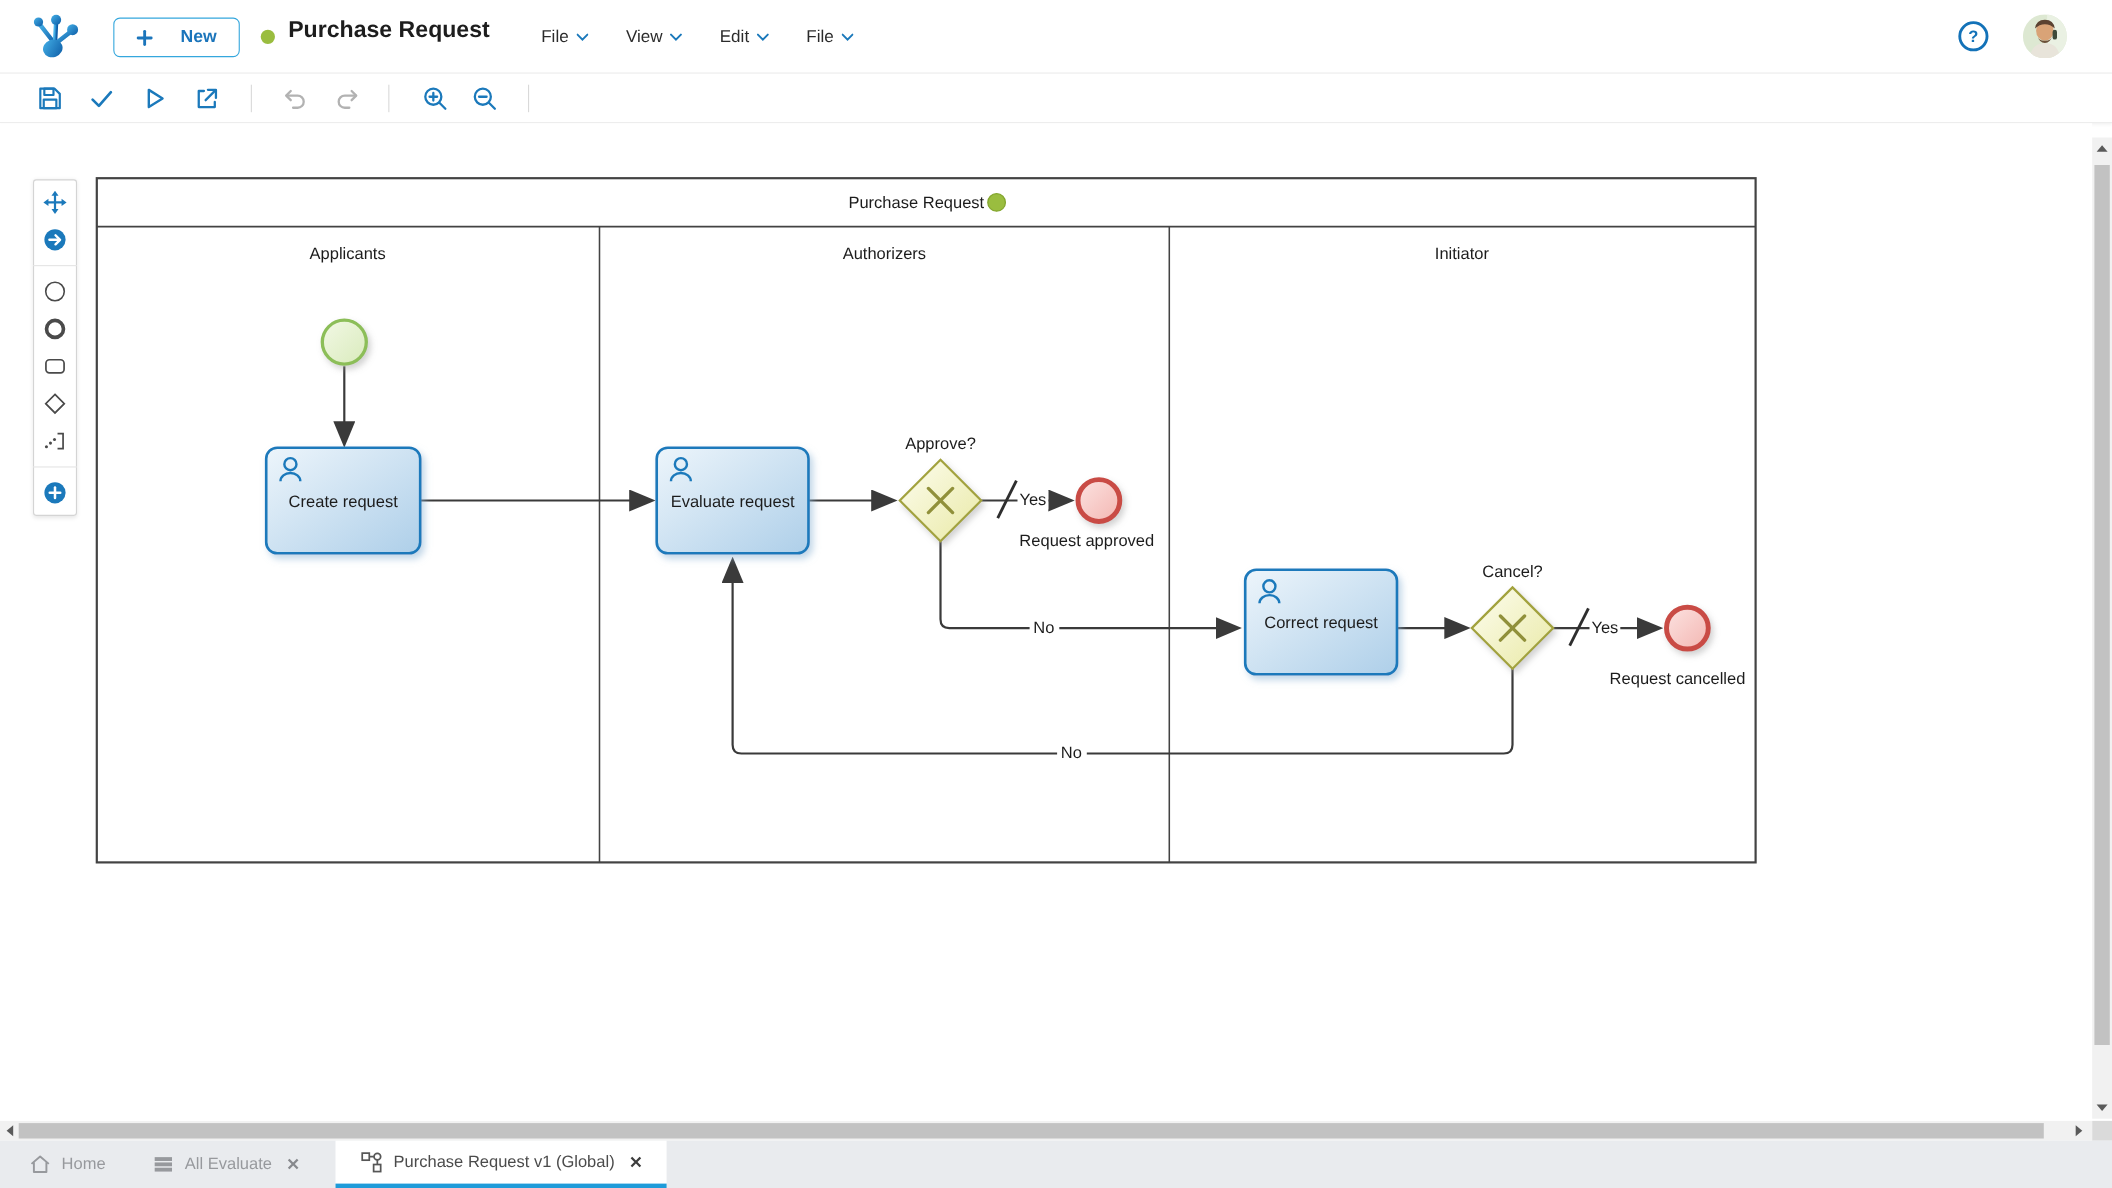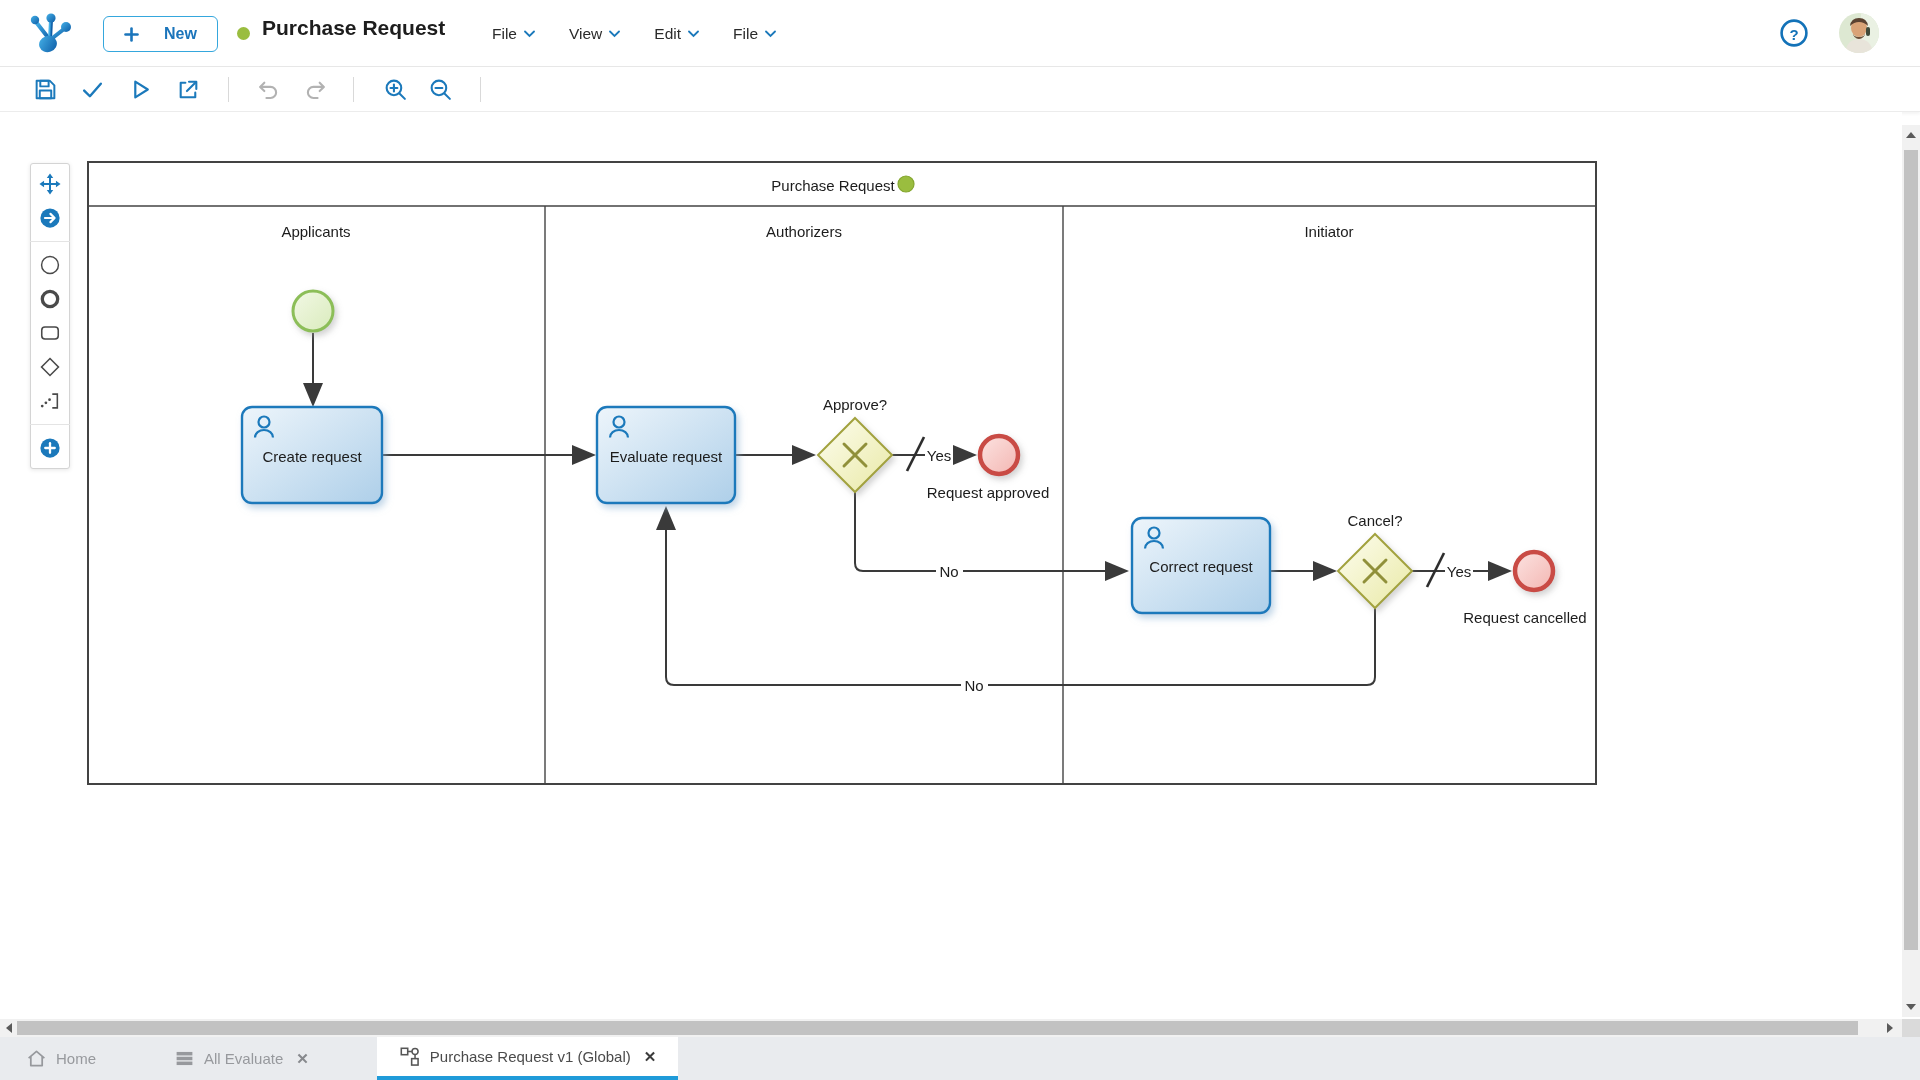--- a/index.html
+++ b/index.html
@@ -49,21 +49,21 @@
   .tri-up    { width:0;height:0;border-left:5px solid transparent;border-right:5px solid transparent;border-bottom:6px solid #5a5a5a; }
   .tri-down  { width:0;height:0;border-left:5px solid transparent;border-right:5px solid transparent;border-top:6px solid #5a5a5a; }
   .tri-left  { width:0;height:0;border-top:5px solid transparent;border-bottom:5px solid transparent;border-right:6px solid #5a5a5a; }
   .tri-right { width:0;height:0;border-top:5px solid transparent;border-bottom:5px solid transparent;border-left:6px solid #5a5a5a; }
   .hscroll { position:absolute; left:0; top:1019px; width:1902px; height:18px; background:#f1f1f1; }
   .hscroll .thumb { position:absolute; left:17px; top:2px; width:1841px; height:14px; background:#c2c2c2; }
   .sb-corner { position:absolute; left:1902px; top:1019px; width:18px; height:18px; background:#dadada; }
 
   
   .tabbar { position:absolute; left:0; top:1037px; width:1920px; height:43px; background:#e9ebee;
-            display:flex; align-items:stretch;gap:36px; }
+            display:flex; align-items:stretch; }
   .tab { display:flex; align-items:center; gap:9px; padding:0 14px; font-size:15px; color:#97999d; cursor:pointer; }
   .tab .close { font-size:15px; font-weight:700; color:#87898d; margin-left:4px; cursor:pointer; }
   .tab.active { background:#fff; color:#4b4b4b; border-bottom:4px solid #1f9bd9; padding:0 22px; }
   .tab.active .close { color:#3c3c3c; }
   .tab-home { margin-left:12px; }
 </style>
 </head>
 <body>
 
 <div id="app">

